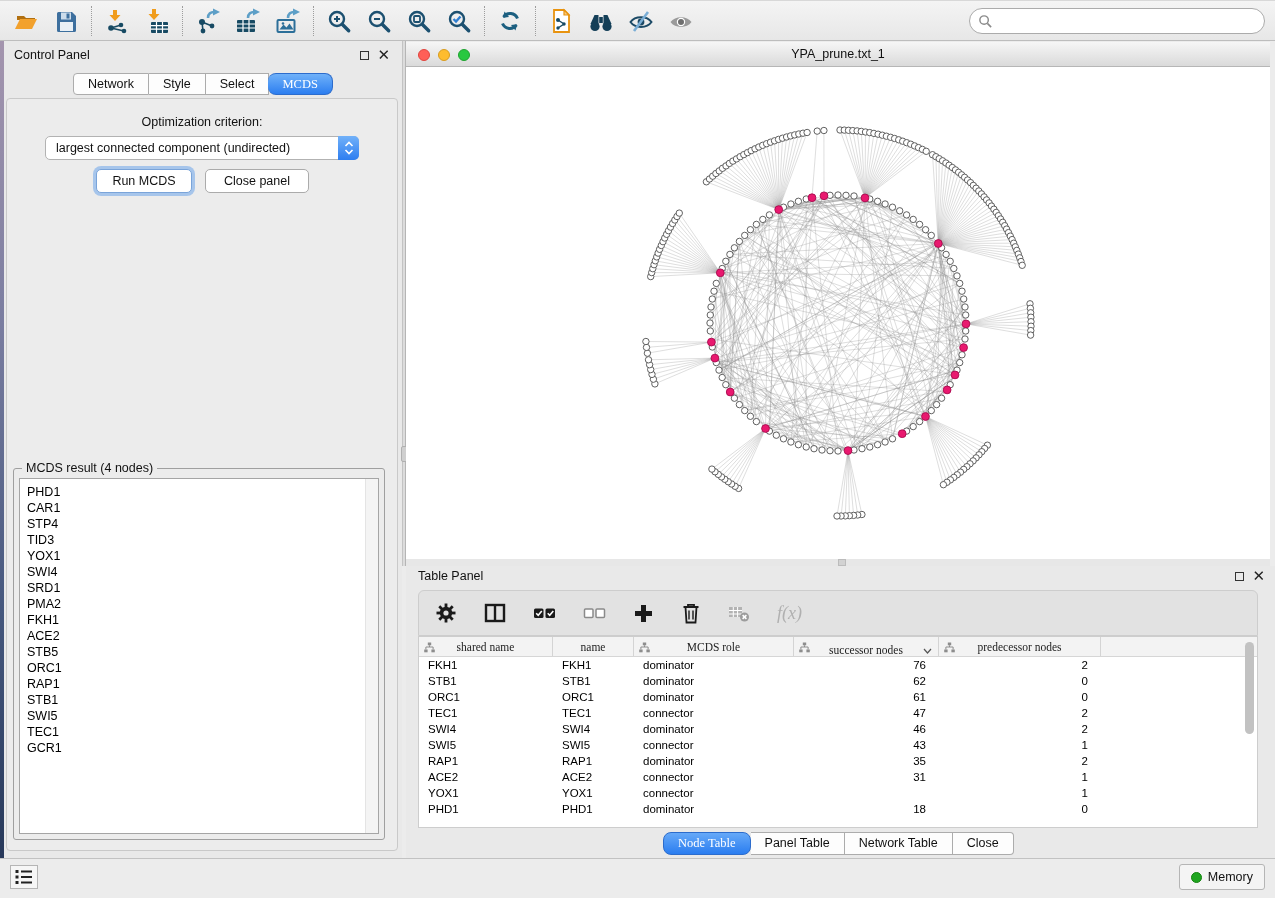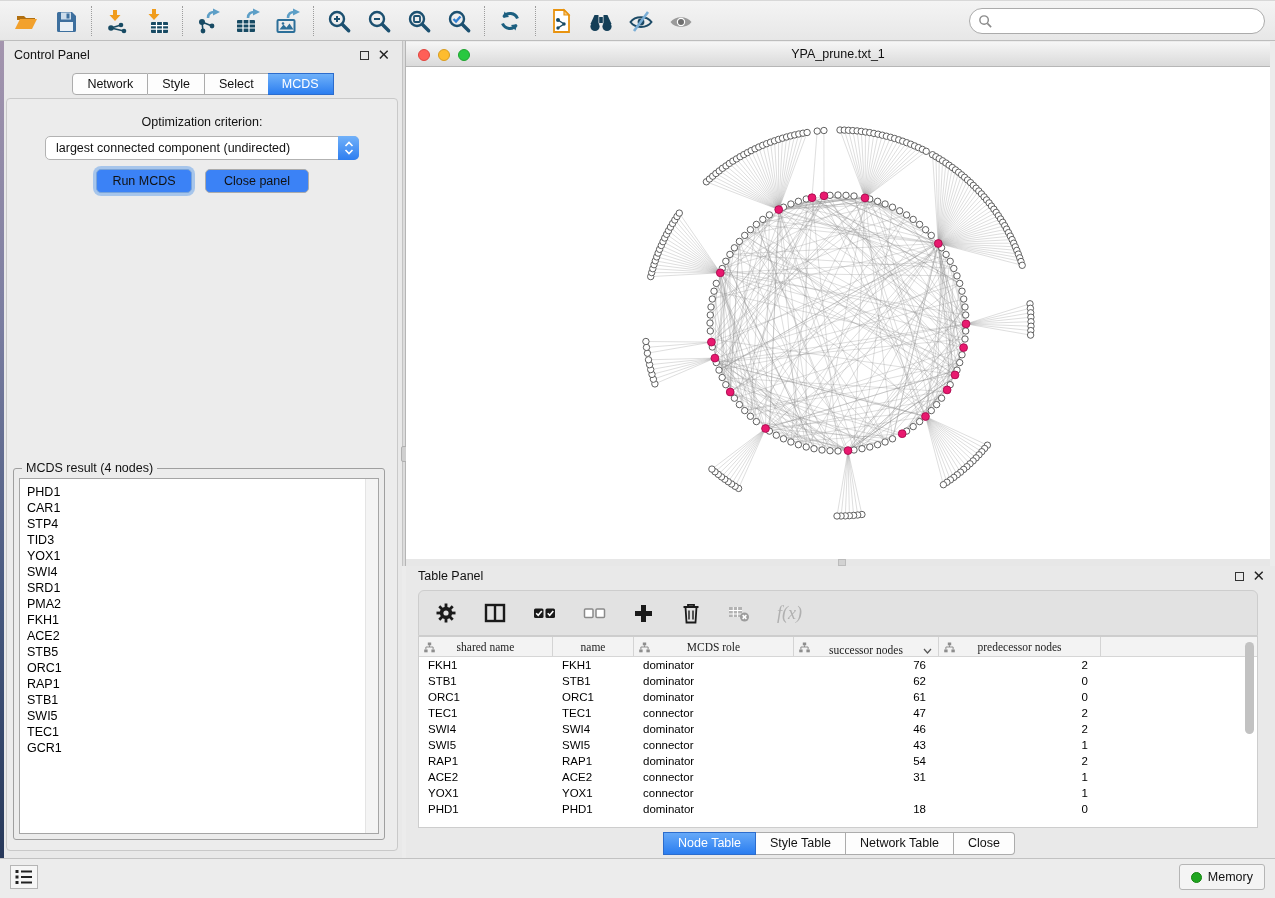--- a/index.html
+++ b/index.html
@@ -27,30 +27,30 @@
   
   #control-panel { position:absolute; left:4px; top:41px; width:398px; height:817px; background:#e9e9e9; }
   .panel-title { position:absolute; left:10px; top:7px; font-size:12.5px; color:#111; }
   .win-float { position:absolute; width:9px; height:9px; border:1.5px solid #333; top:10px; cursor:pointer; }
   .win-close { position:absolute; top:4px; font-size:15px; font-weight:bold; color:#222; cursor:pointer; line-height:20px; }
   #cp-tabs { position:absolute; left:0; top:32px; width:100%; display:flex; justify-content:center; }
   .seg-tab { height:22px; line-height:20px; padding:0 14px; font-size:12.5px; background:#fdfdfd;
     border:1px solid #acacac; border-left:none; color:#111; cursor:pointer; }
   .seg-tab:first-child { border-left:1px solid #acacac; border-radius:4px 0 0 4px; }
   .seg-tab:last-child { border-radius:0 4px 4px 0; }
-  .seg-tab.active { background:linear-gradient(#6fb1f9,#2c7ef0); color:#fff; border-color:#2c6ccc; border-radius:0; margin-left:-1px; }
+  .seg-tab.active { background:linear-gradient(#6fb1f9,#2c7ef0); color:#fff; border-color:#2c6ccc; border-radius:8px; margin-left:-1px;font-family:Liberation Serif, serif; }
   #cp-content { position:absolute; left:2px; top:57px; width:392px; height:753px;
     background:#ececec; border:1px solid #c9c9c9; border-radius:4px; }
   #opt-label { position:absolute; left:0; top:16px; width:100%; text-align:center; font-size:12.5px; color:#111; }
   #opt-select { position:absolute; left:38px; top:37px; width:314px; height:24px; background:#fff;
     border:1px solid #b2b2b2; border-radius:5px; display:flex; align-items:center; cursor:pointer; }
   #opt-select .val { flex:1; font-size:12.5px; padding-left:10px; color:#111; white-space:nowrap; }
   #opt-select .stepper { width:21px; height:24px; margin:-1px -1px -1px 0; border-radius:0 5px 5px 0;
     background:linear-gradient(#71b1f9,#2e7ef0); display:flex; align-items:center; justify-content:center; }
-  .btn { position:absolute; top:70px; height:24px; background:#3b82f6; border:1px solid #ababab;
+  .btn { position:absolute; top:70px; height:24px; background:#ffffff; border:1px solid #ababab;
     border-radius:5px; font-size:12.5px; color:#111; display:flex; align-items:center; justify-content:center; cursor:pointer; }
   #run-btn { left:89px; width:96px; border-color:#7aa4d9; box-shadow:0 0 0 3px rgba(110,165,235,.55); }
   #close-btn { left:198px; width:104px; }
   #mcds-group { position:absolute; left:6px; top:369px; width:372px; height:372px;
     border:1px solid #9f9f9f; border-radius:3px; }
   #mcds-legend { position:absolute; left:8px; top:-8px; background:#ececec; padding:0 4px; font-size:12.5px; color:#111; }
   #mcds-list { position:absolute; left:5px; top:9px; right:5px; bottom:5px; background:#fff;
     border:1px solid #a5a5a5; overflow:hidden; padding:5px 0 0 7px; }
   #mcds-list .item { font-size:12.5px; line-height:16px; color:#000; }
   #mcds-scroll { position:absolute; right:6px; top:10px; bottom:6px; width:13px; background:#f4f4f4; border-left:1px solid #e4e4e4; }
@@ -721,21 +721,21 @@
           <div class="td l" style="width: 134px;">SWI5</div>
           <div class="td l" style="width: 81px;">SWI5</div>
           <div class="td l" style="width: 160px;">connector</div>
           <div class="td r" style="width: 145px;">43</div>
           <div class="td r" style="width: 162px;">1</div>
         </div>
         <div class="tr">
           <div class="td l" style="width: 134px;">RAP1</div>
           <div class="td l" style="width: 81px;">RAP1</div>
           <div class="td l" style="width: 160px;">dominator</div>
-          <div class="td r" style="width: 145px;">54</div>
+          <div class="td r" style="width: 145px;">35</div>
           <div class="td r" style="width: 162px;">2</div>
         </div>
         <div class="tr">
           <div class="td l" style="width: 134px;">ACE2</div>
           <div class="td l" style="width: 81px;">ACE2</div>
           <div class="td l" style="width: 160px;">connector</div>
           <div class="td r" style="width: 145px;">31</div>
           <div class="td r" style="width: 162px;">1</div>
         </div>
         <div class="tr">
@@ -752,21 +752,21 @@
           <div class="td r" style="width: 145px;">18</div>
           <div class="td r" style="width: 162px;">0</div>
         </div>
       </div>
     <div id="tbl-scroll">
         <div id="tbl-thumb"></div>
       </div>
   </div>
   <div id="table-tabs">
       <div class="seg-tab active">Node Table</div>
-      <div class="seg-tab">Style Table</div>
+      <div class="seg-tab">Panel Table</div>
       <div class="seg-tab">Network Table</div>
       <div class="seg-tab">Close</div>
     </div>
 </div>
 
 <div id="status-bar">
   <div id="list-btn">
       <svg width="20" height="20" viewBox="0 0 20 20">
         <path d="M7 4.5h11M7 10h11M7 15.5h11" stroke="#222" stroke-width="2"></path>
         <rect x="1.5" y="3" width="3" height="3" fill="#222"></rect>

